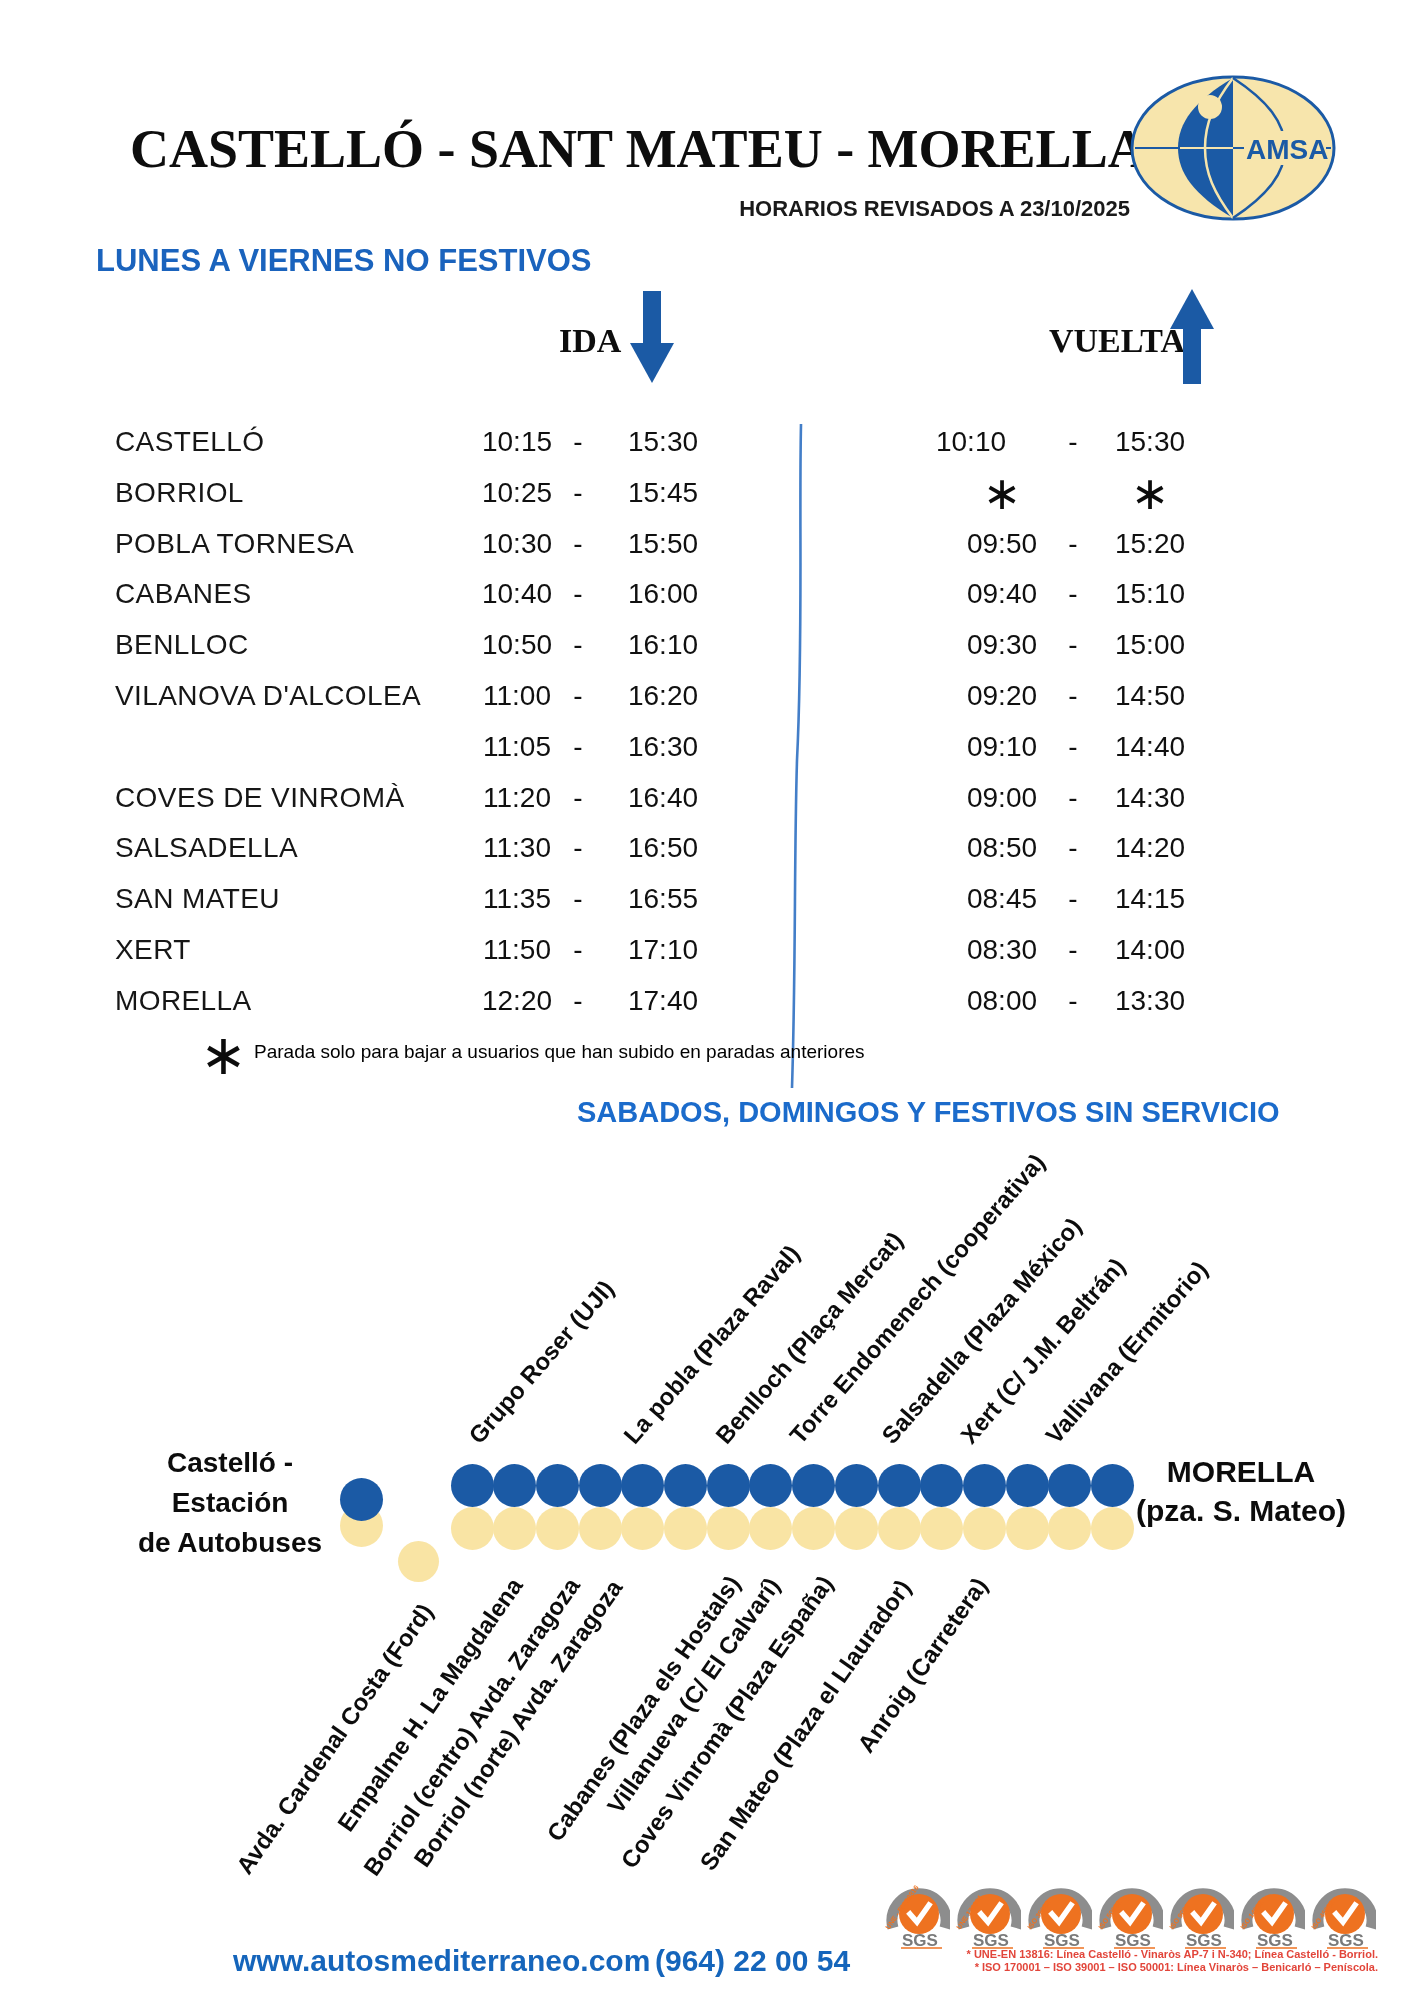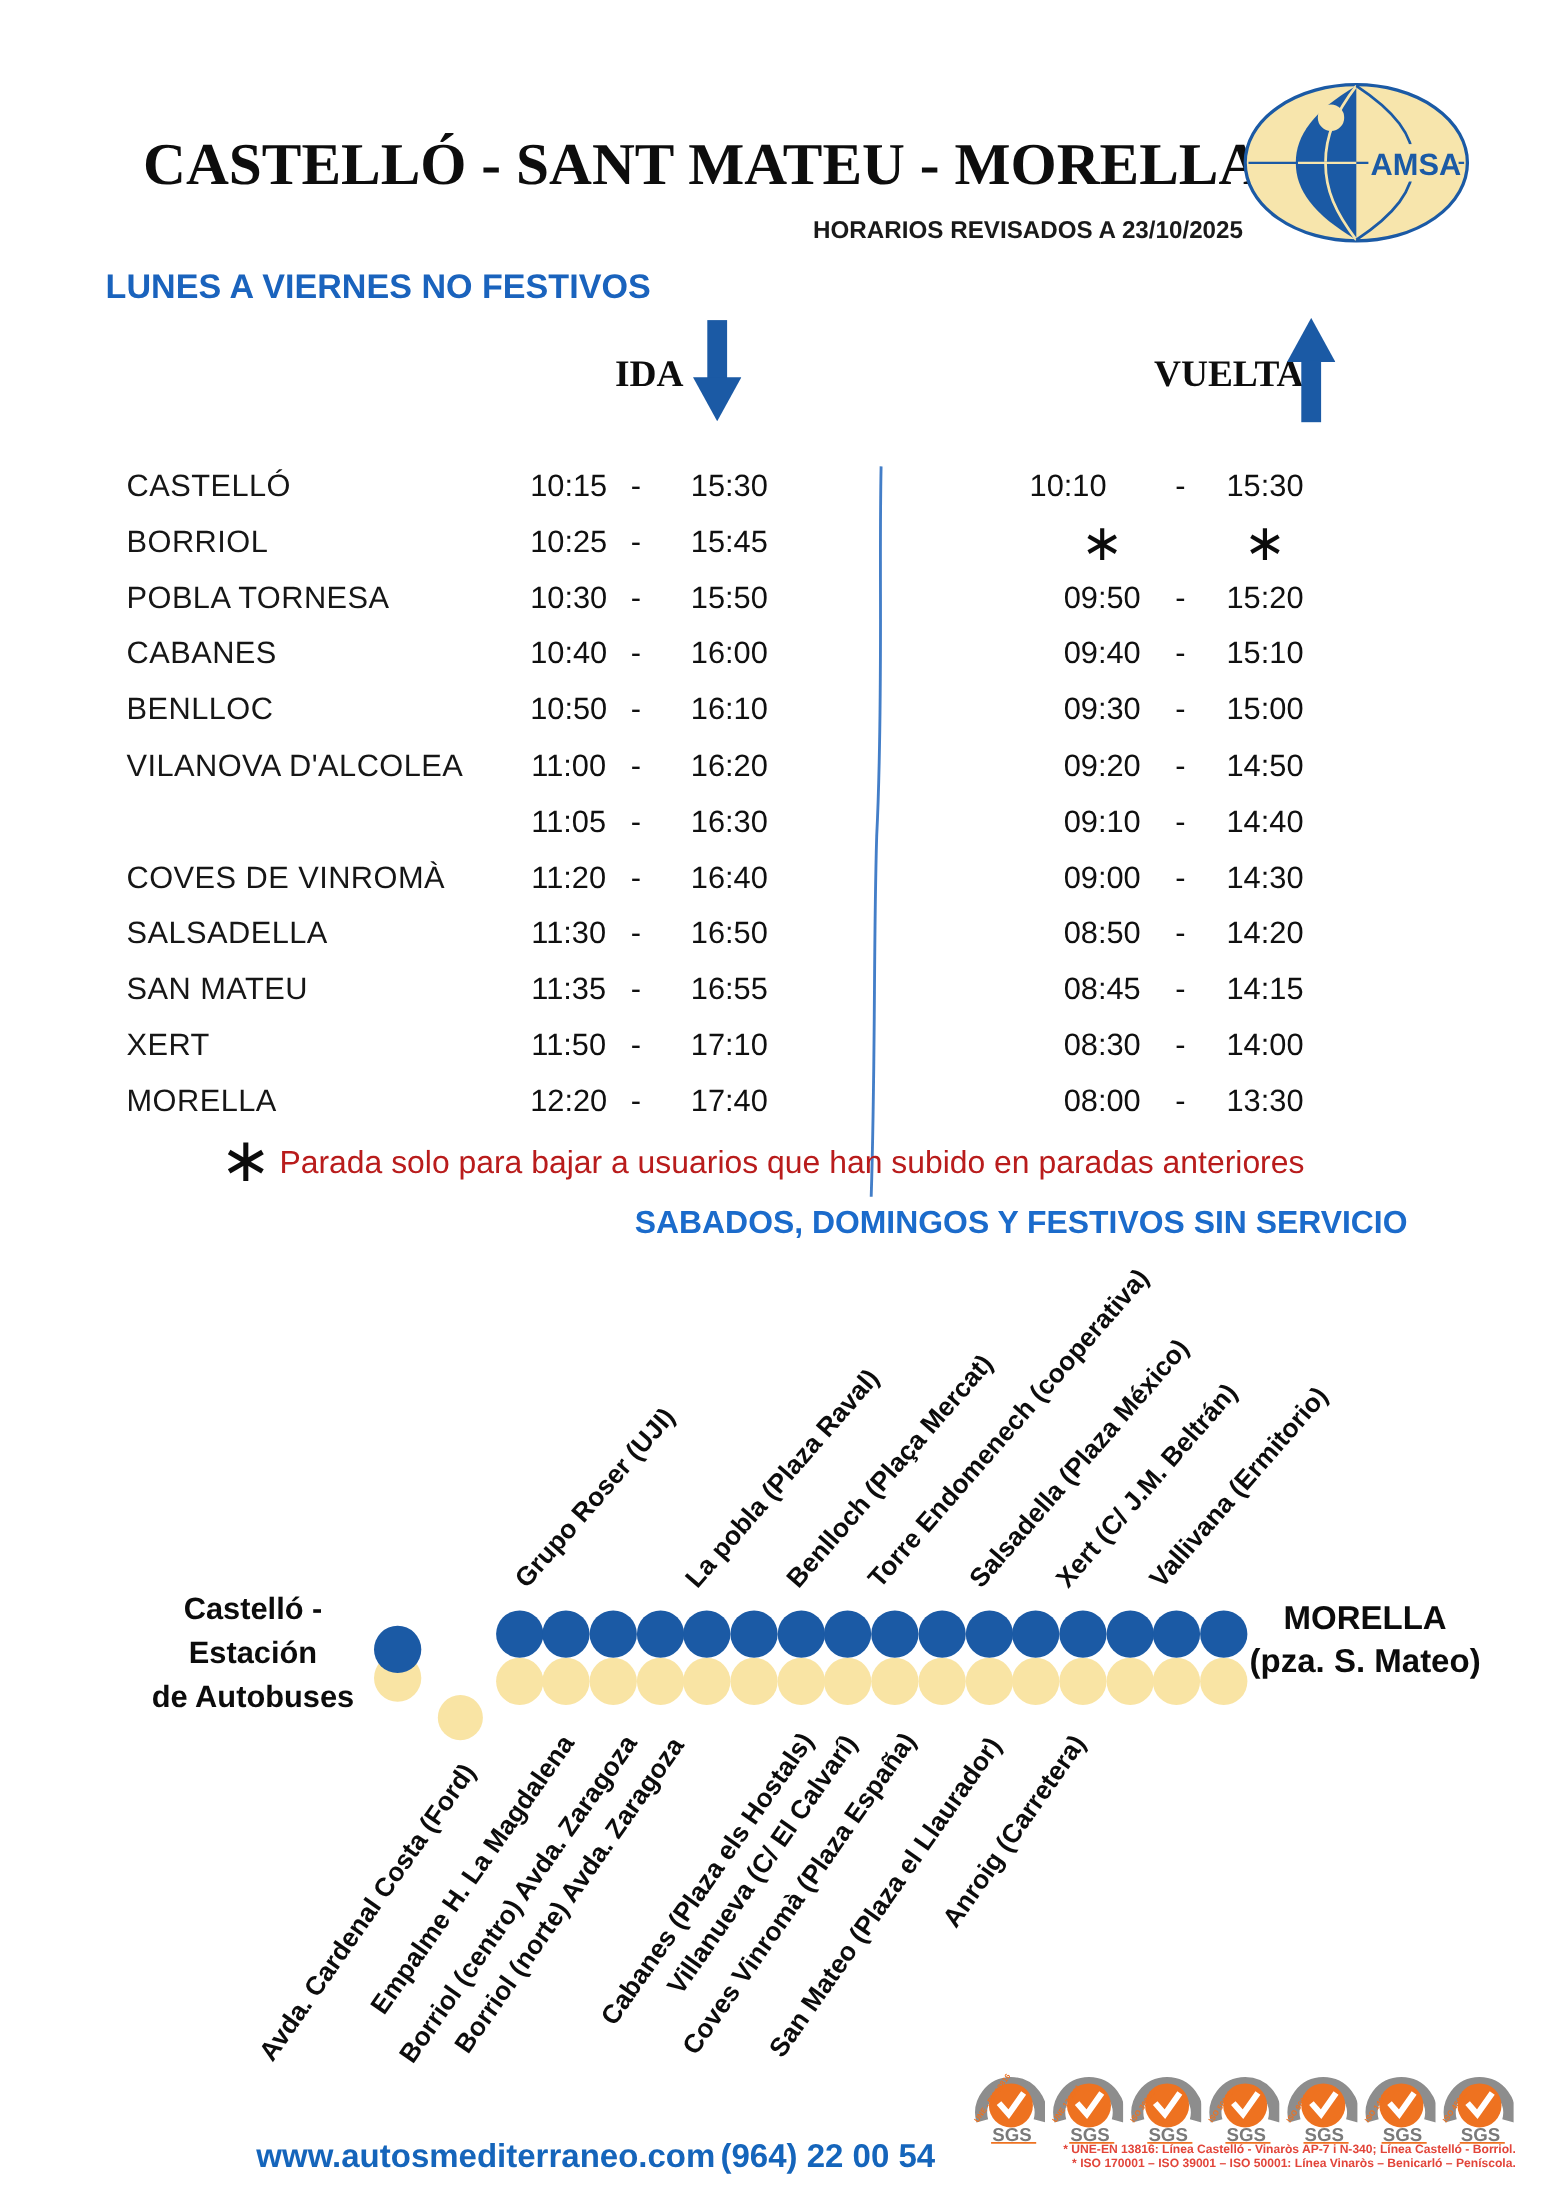--- a/index.html
+++ b/index.html
@@ -19,21 +19,21 @@
   
   .t-row{position:absolute;left:0;width:1414px;height:50px;}
   .t-row span{position:absolute;display:block;line-height:50px;}
   .st{left:115px;font-size:28px;letter-spacing:.4px;color:#161616;white-space:nowrap;}
   .tm{width:140px;text-align:center;font-size:28px;color:#101010;}
   .dsh{width:30px;text-align:center;font-size:28px;color:#101010;}
   .ast{width:140px;text-align:center;font-size:46px;color:#0c0c0c;line-height:46px;}
 
   
   .note-ast{left:200px;top:1022px;font-size:56px;color:#0c0c0c;}
-  .note-text{left:254px;top:1041px;font-size:29px;color:#b91c1c;white-space:nowrap;}
+  .note-text{left:254px;top:1041px;font-size:19px;color:#000000;white-space:nowrap;}
   .weekend{left:577px;top:1096px;font-size:29px;font-weight:700;color:#1b6bcb;white-space:nowrap;}
 
   
   .dot{position:absolute;border-radius:50%;}
   .d-top{position:absolute;white-space:nowrap;height:30px;line-height:30px;
          font-size:24px;font-weight:700;color:#0c0c0c;
          transform:rotate(-49deg);transform-origin:0 100%;}
   .d-bot{position:absolute;white-space:nowrap;height:30px;line-height:30px;
          font-size:24px;font-weight:700;color:#0c0c0c;
          transform:rotate(-55deg);transform-origin:100% 0;}

